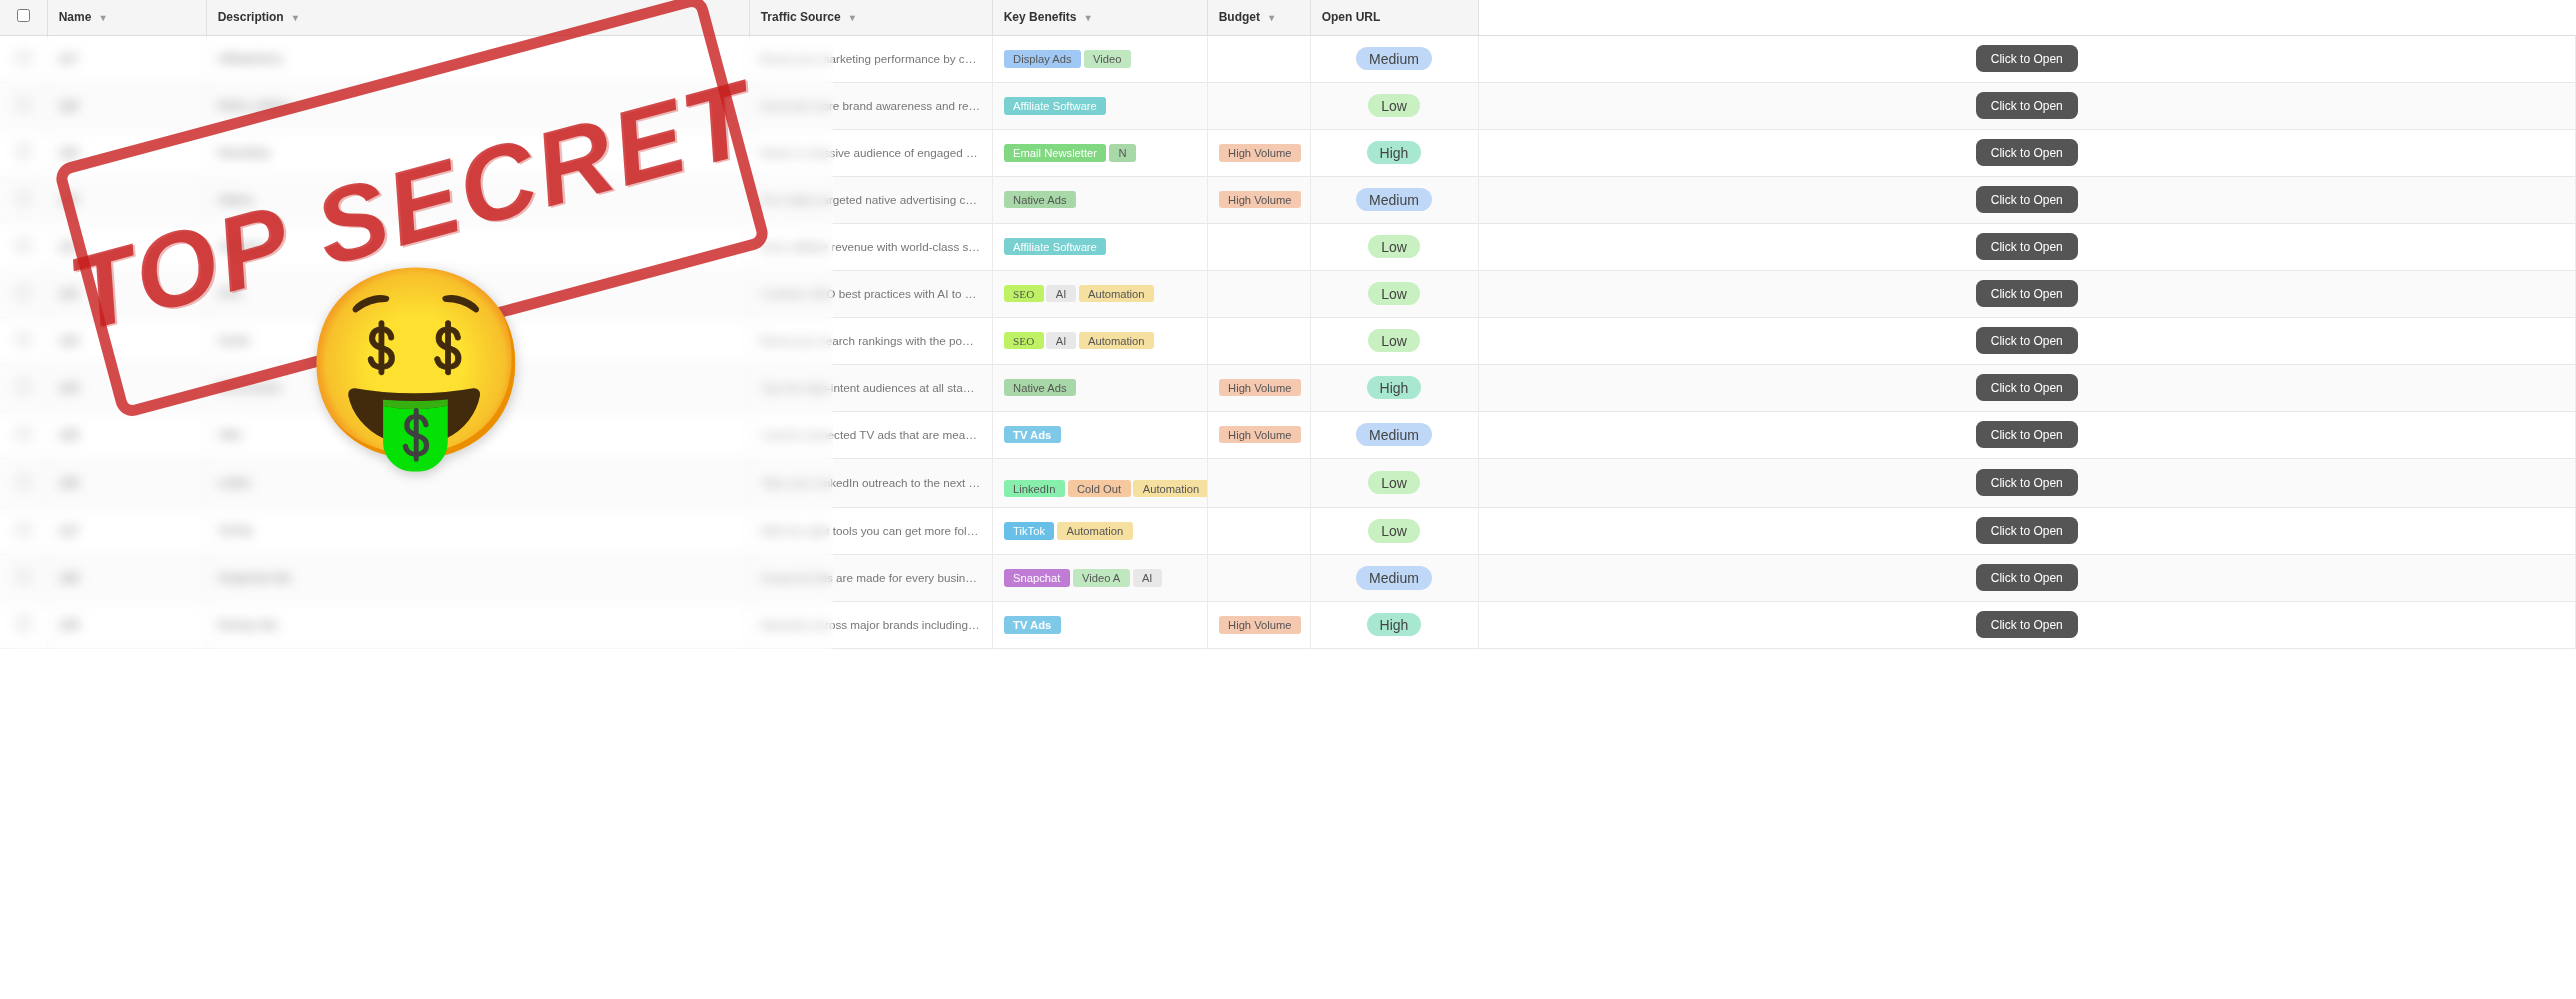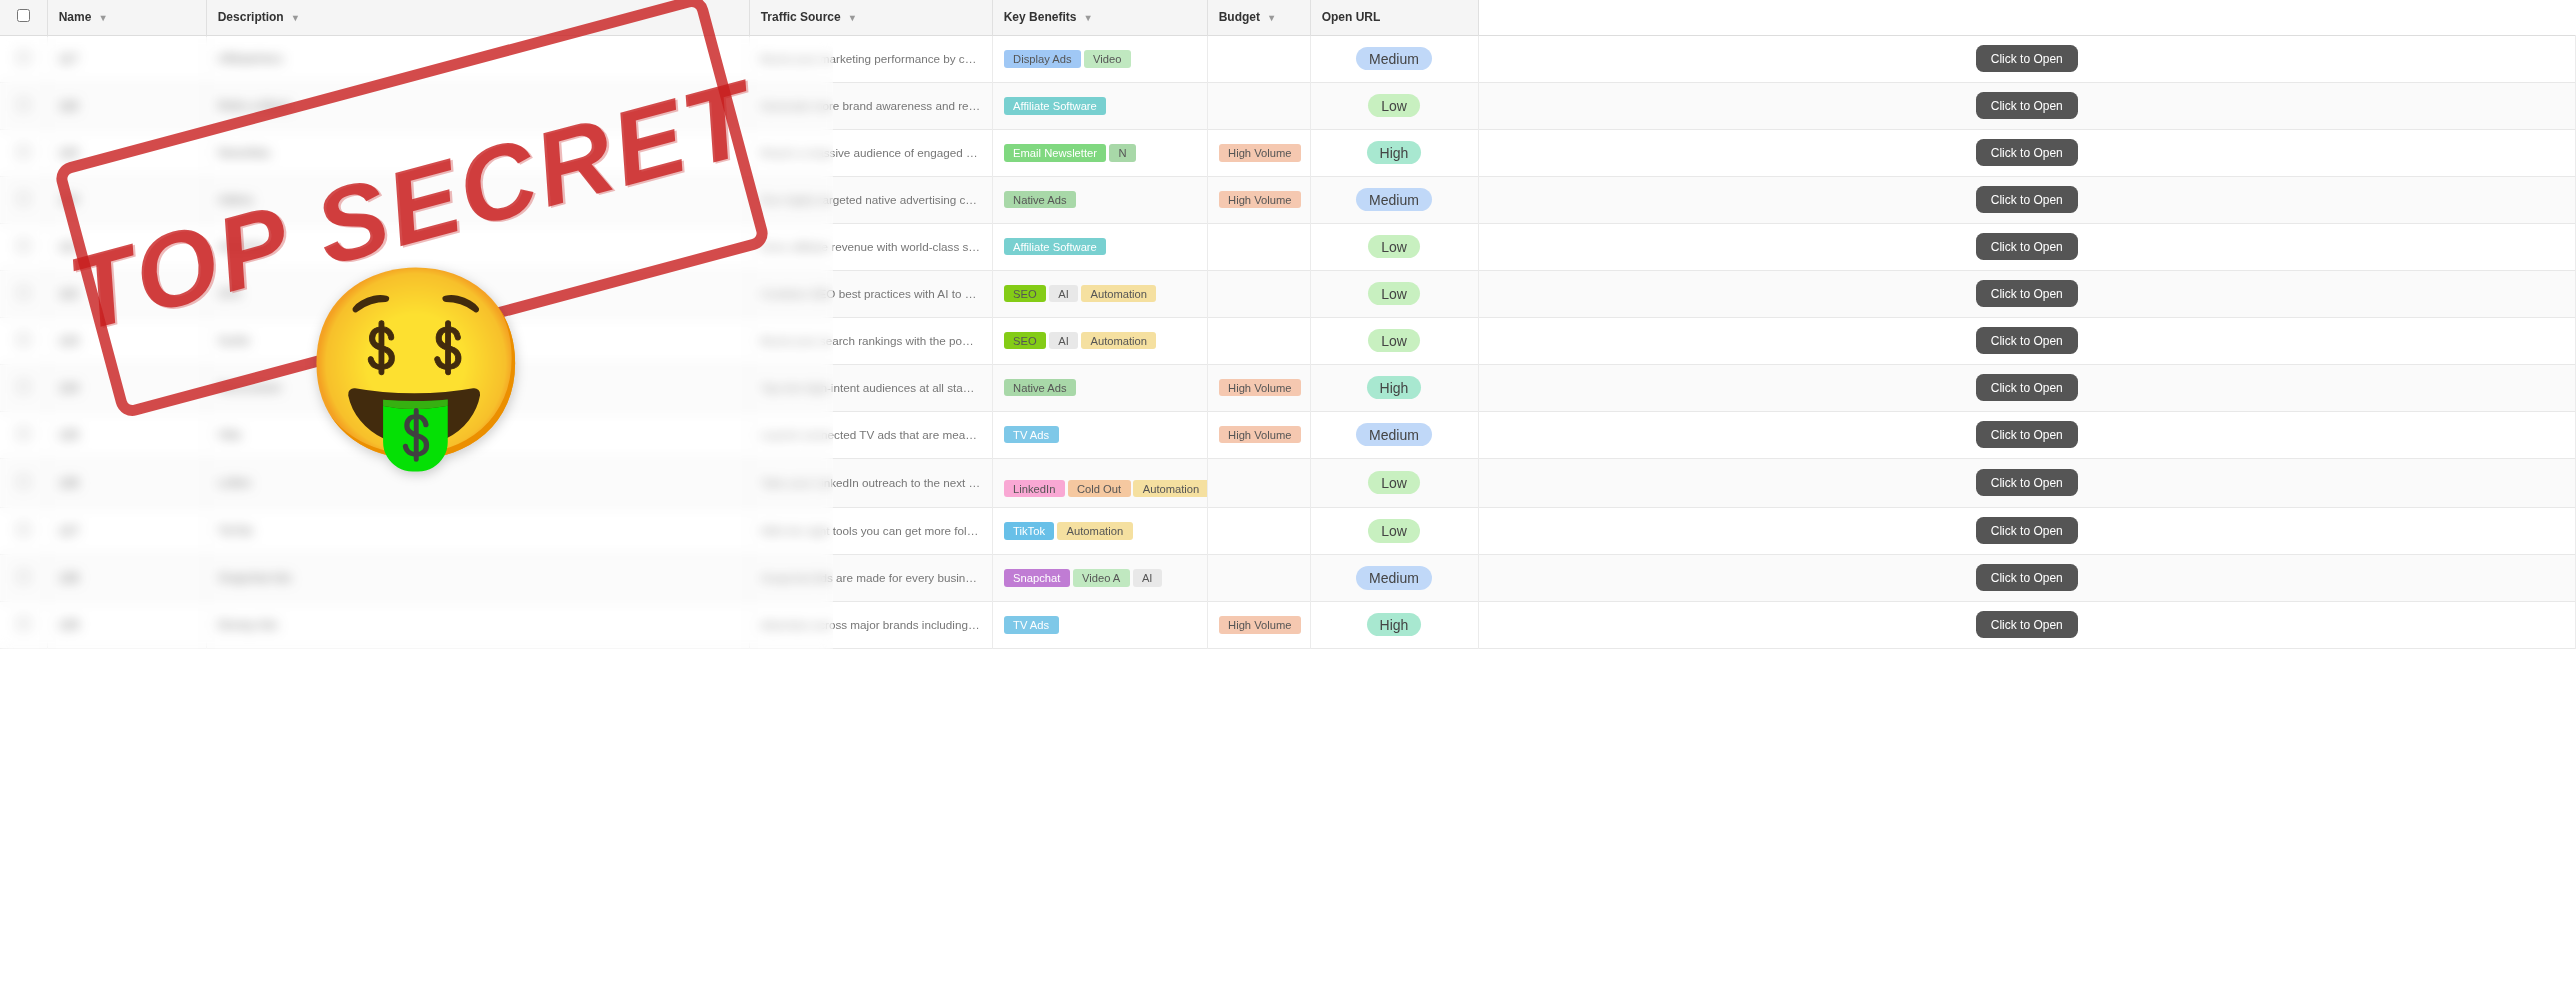--- a/index.html
+++ b/index.html
@@ -122,31 +122,31 @@
       display: inline-block;
       padding: 2.8px 9.4px;
       border-radius: 3px;
       font-size: 11.2px;
       font-weight: 500;
       margin-right: 2.8px;
       white-space: nowrap;
     }
     .tag-tiktok { background: #68c0e8; color: #fff; }
     .tag-snapchat { background: #c07cd4; color: #fff; }
-    .tag-tvads { background: #7ec8e8; color: #fff; }
-    .tag-linkedin { background: #f9a8d4; color: #555; margin-top: 12px; }
+    .tag-tvads { background: #7ec8e8; color: #fff; font-weight: bold; }
+    .tag-linkedin { background: #86efac; color: #555; margin-top: 12px; }
     .tag-automation { background: #f5e0a0; color: #555; }
     .tag-ai { background: #e8e8e8; color: #555; }
     .tag-cold { background: #f5c8a0; color: #555; }
     .tag-highvol { background: #f5c8b0; color: #555; }
     .tag-video { background: #c0e8c0; color: #555; }
     .tag-display { background: #a0c8f5; color: #555; }
     .tag-native { background: #a8d8a8; color: #555; }
     .tag-email { background: #80d880; color: #fff; }
-    .tag-seo { background: #84cc16; color: #555; }
+    .tag-seo { background: #bef264; color: #555; font-family: Liberation Serif, serif; }
     .tag-affil { background: #78d0d0; color: #fff; }
 
     .budget-badge {
       display: inline-block;
       padding: 3.7px 13px;
       border-radius: 19px;
       font-size: 14px;
       font-weight: 500;
     }
 

